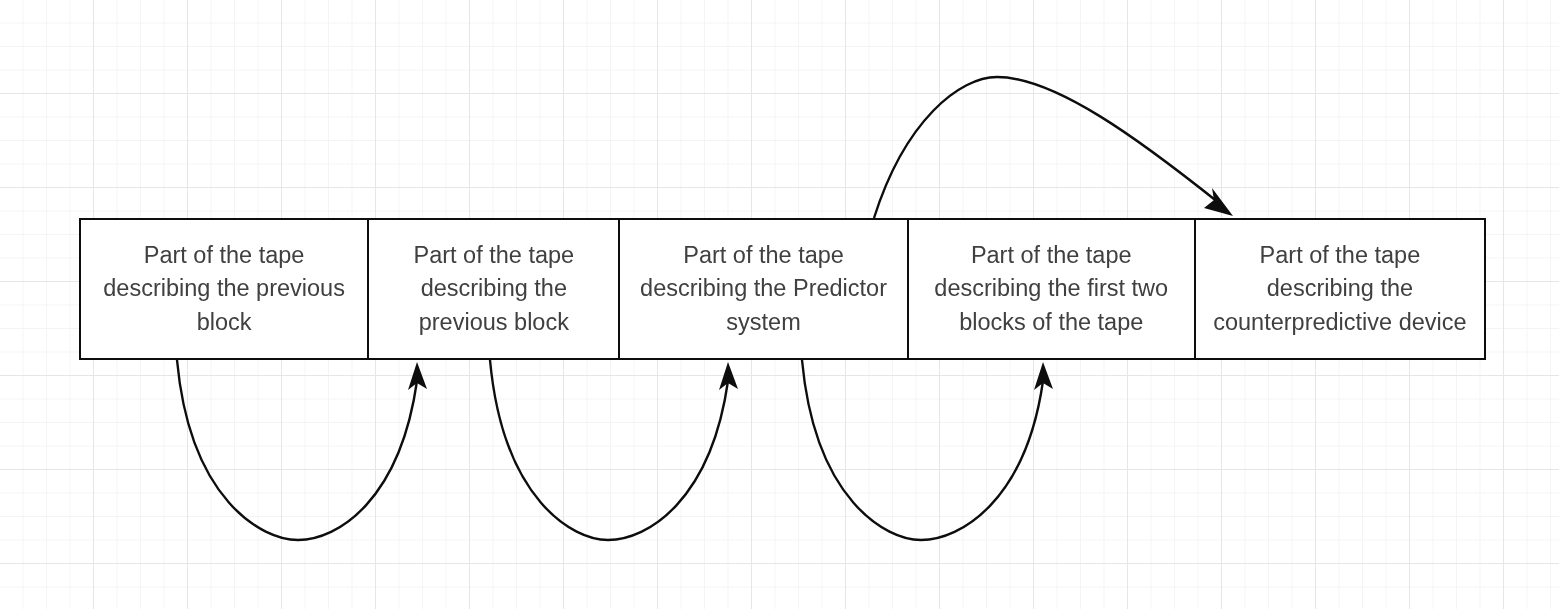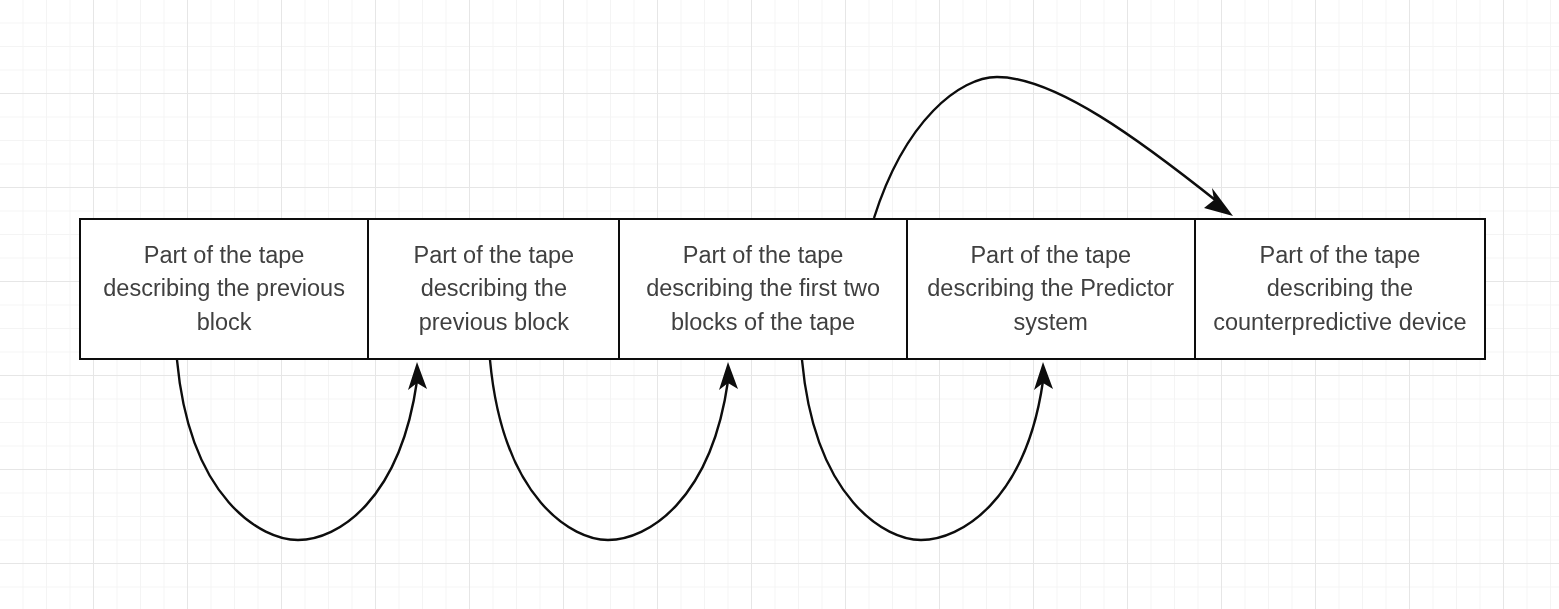--- a/index.html
+++ b/index.html
@@ -81,22 +81,22 @@
   }
 </style>
 </head>
 <body>
 
 <div id="canvas">
 
   <div id="tape-strip">
     <div class="tape-cell" id="cell-0">Part of the tape describing the previous block</div>
     <div class="tape-cell" id="cell-1">Part of the tape describing the previous block</div>
+    <div class="tape-cell" id="cell-3">Part of the tape describing the Predictor system</div>
     <div class="tape-cell" id="cell-2">Part of the tape describing the first two blocks of the tape</div>
-    <div class="tape-cell" id="cell-3">Part of the tape describing the Predictor system</div>
     <div class="tape-cell" id="cell-4">Part of the tape describing the counterpredictive device</div>
   </div>
 
   <svg id="arrow-layer" viewBox="0 0 1559 609">
 
     <g>
       <path class="edge-path" d="M 177 360 C 190 500 262 540 298 540 C 338 540 400 500 417 381"></path>
       <polygon class="edge-head" points="417,362 408,390 417,383 427,389"></polygon>
     </g>
 

